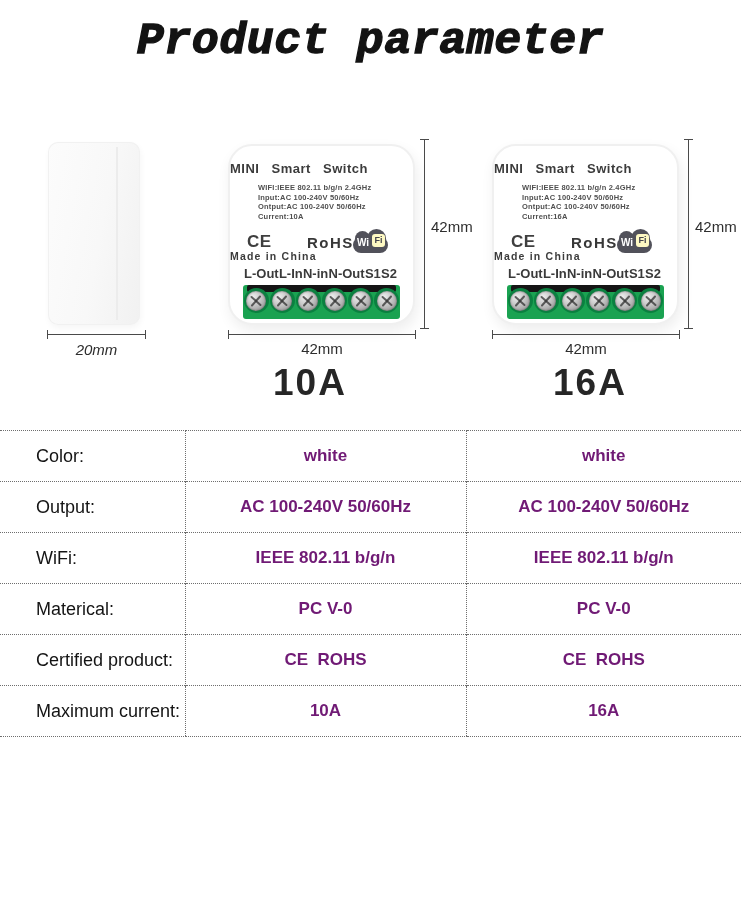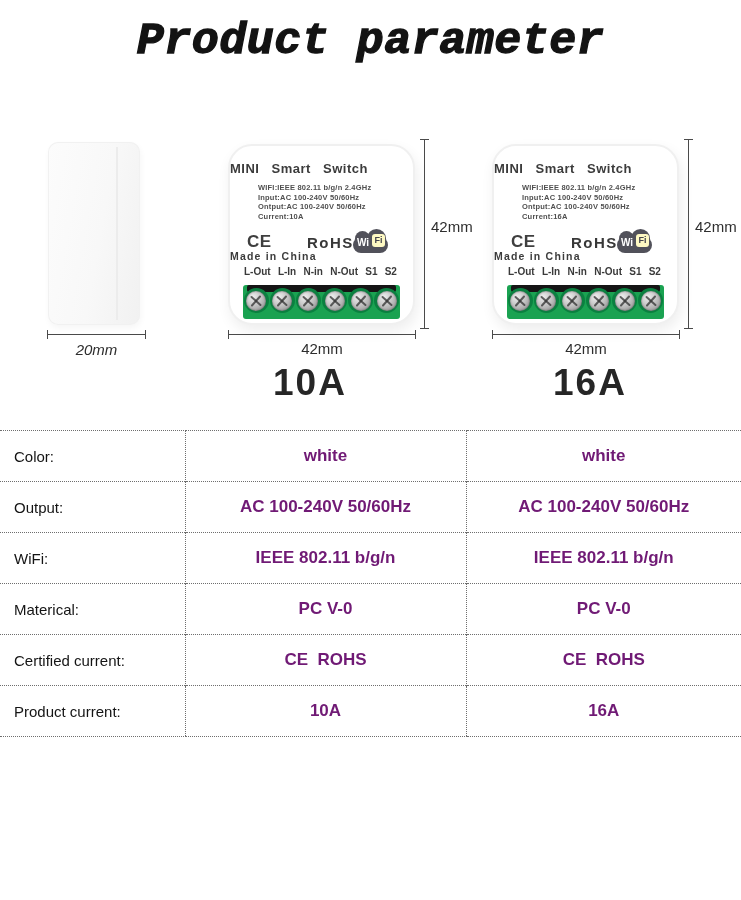--- a/index.html
+++ b/index.html
@@ -67,21 +67,21 @@
   .wifi-badge .c1{position:absolute;left:2px;top:1px;width:15px;height:15px;border-radius:50%;background:#51515a;}
   .wifi-badge .c2{position:absolute;left:14px;top:-1px;width:19px;height:19px;border-radius:50%;background:#51515a;}
   .wifi-badge .wi{position:absolute;left:4px;top:7px;z-index:2;color:#fff;font-size:10px;font-weight:bold;}
   .wifi-badge .fi{
     position:absolute;right:3px;top:4px;z-index:2;width:13px;height:13px;background:#fef9c3;
     border-radius:3px;color:#45454d;font-size:9px;font-weight:bold;text-align:center;line-height:13px;
   }
   .made-in{position:absolute;top:104px;left:0;width:100%;font-size:10.5px;font-weight:bold;color:#3c3c3c;letter-spacing:1.2px;}
   .terminal-labels{
     position:absolute;top:120px;left:14px;right:16px;display:flex;justify-content:space-between;
-    font-size:10px;font-weight:bold;color:#3a3a3a;
+    font-size:13px;font-weight:bold;color:#3a3a3a;
   }
   .terminal-block{
     position:absolute;top:139px;left:13px;right:13px;height:34px;background:#1aa251;border-radius:3px;
     display:flex;justify-content:space-around;align-items:center;
   }
   .tstrip{position:absolute;top:0;left:4px;right:4px;height:7px;background:#151515;border-radius:2px;}
   .well{
     position:relative;z-index:1;width:25px;height:25px;margin-top:-3px;border-radius:50%;background:#0b8040;
     display:flex;align-items:center;justify-content:center;
   }
@@ -98,21 +98,21 @@
   .screw::after{transform:rotate(-48deg);}
 
   
   .amp{position:absolute;top:362px;width:188px;text-align:center;font-size:37px;font-weight:600;color:#262626;letter-spacing:2px;}
   .amp1{left:216px;} .amp2{left:496px;}
 
   
   .spec-table{position:absolute;top:430px;left:0;width:741px;border-collapse:collapse;table-layout:fixed;}
   .spec-table td{height:51px;box-sizing:border-box;border-top:1px dotted #6e6e6e;vertical-align:middle;}
   .spec-table tr:last-child td{border-bottom:1px dotted #6e6e6e;}
-  .spec-table td.lbl{width:185px;padding-left:14px;font-size:15px;color:#141414;}
+  .spec-table td.lbl{width:185px;padding-left:36px;font-size:18px;color:#141414;}
   .spec-table td.val{text-align:center;font-size:17px;font-weight:bold;color:#701a75;border-left:1px dotted #6e6e6e;white-space:pre;}
   .spec-table td.v1{width:281px;}
   .spec-table td.v2{width:275px;}
 </style>
 </head>
 <body>
 
 <div class="page">
 
   <h1 class="title">Product parameter</h1>
@@ -252,25 +252,25 @@
         <td class="lbl">WiFi:</td>
         <td class="val v1">IEEE 802.11 b/g/n</td>
         <td class="val v2">IEEE 802.11 b/g/n</td>
       </tr>
       <tr>
         <td class="lbl">Materical:</td>
         <td class="val v1">PC V-0</td>
         <td class="val v2">PC V-0</td>
       </tr>
       <tr>
-        <td class="lbl">Certified current:</td>
+        <td class="lbl">Certified product:</td>
         <td class="val v1">CE  ROHS</td>
         <td class="val v2">CE  ROHS</td>
       </tr>
       <tr>
-        <td class="lbl">Product current:</td>
+        <td class="lbl">Maximum current:</td>
         <td class="val v1">10A</td>
         <td class="val v2">16A</td>
       </tr>
     </tbody>
   </table>
 
 </div>
 
 </body></html>

